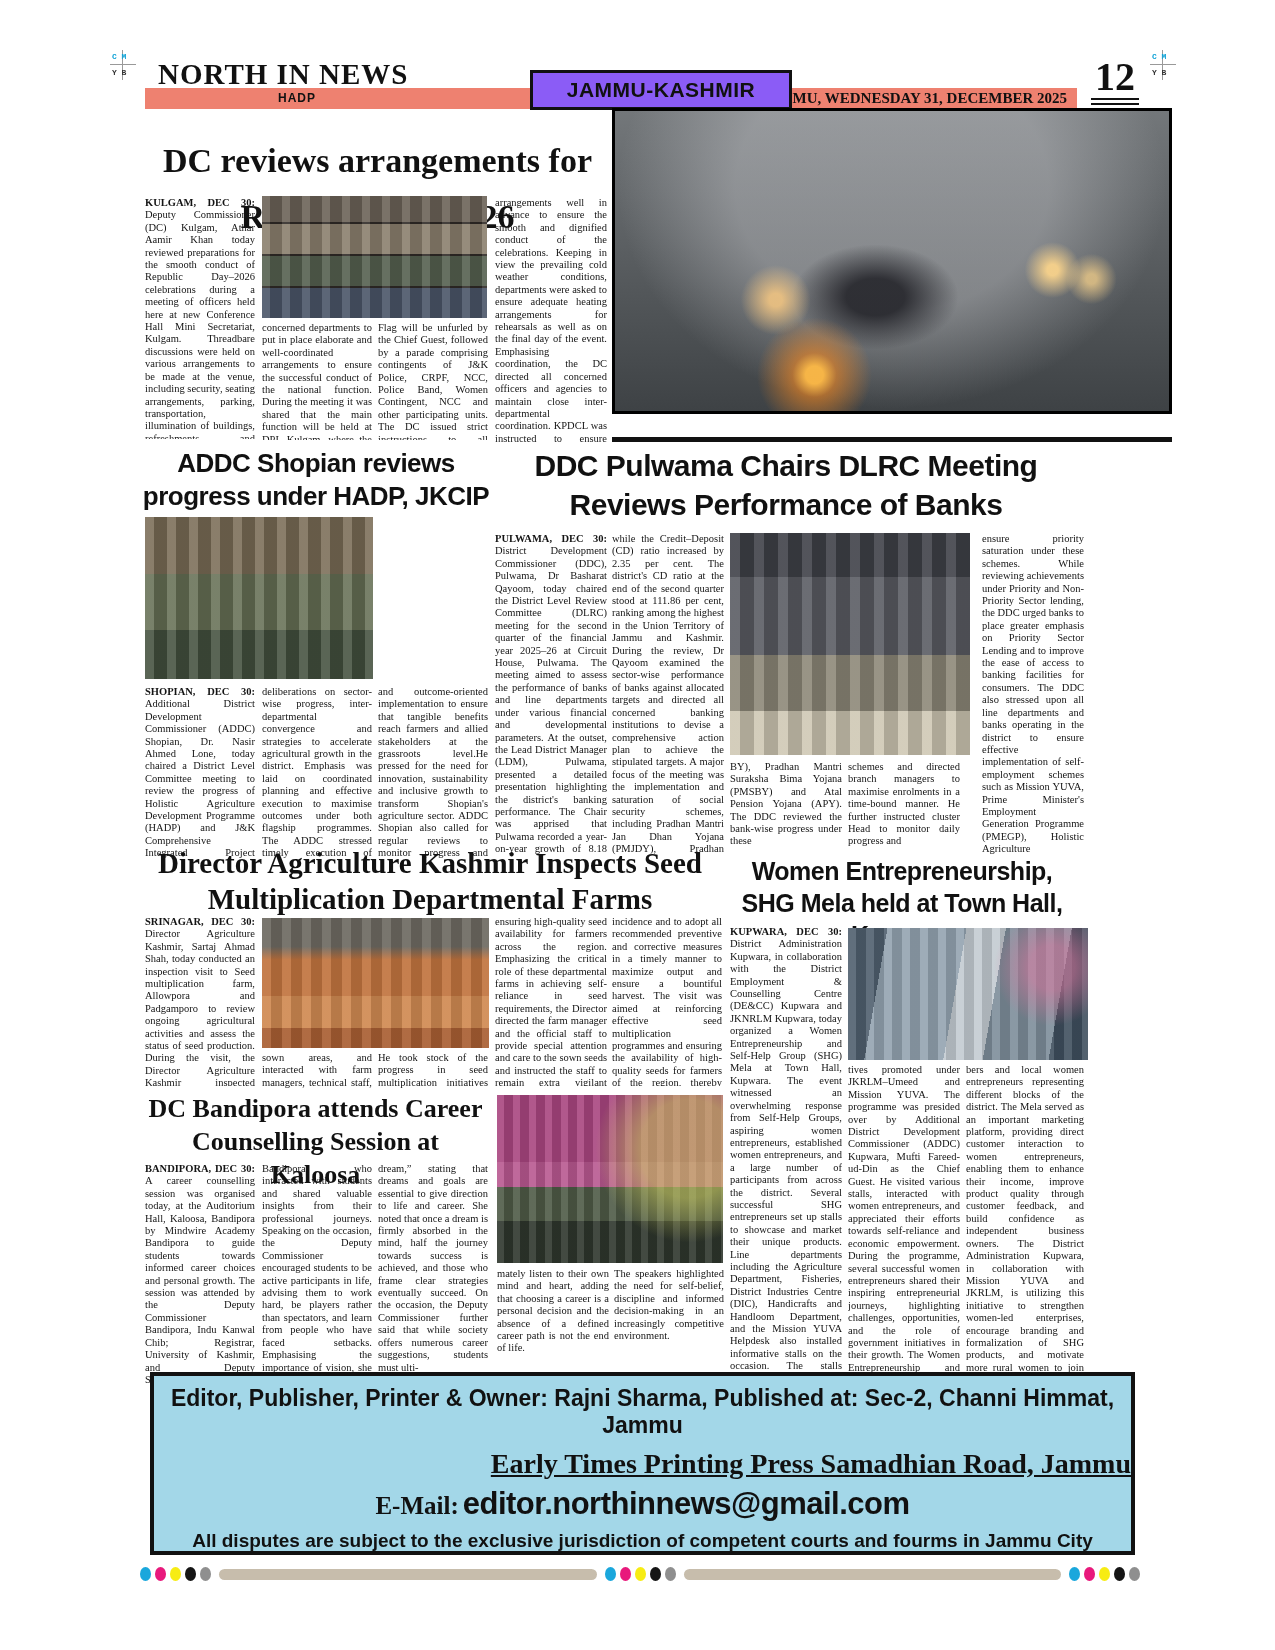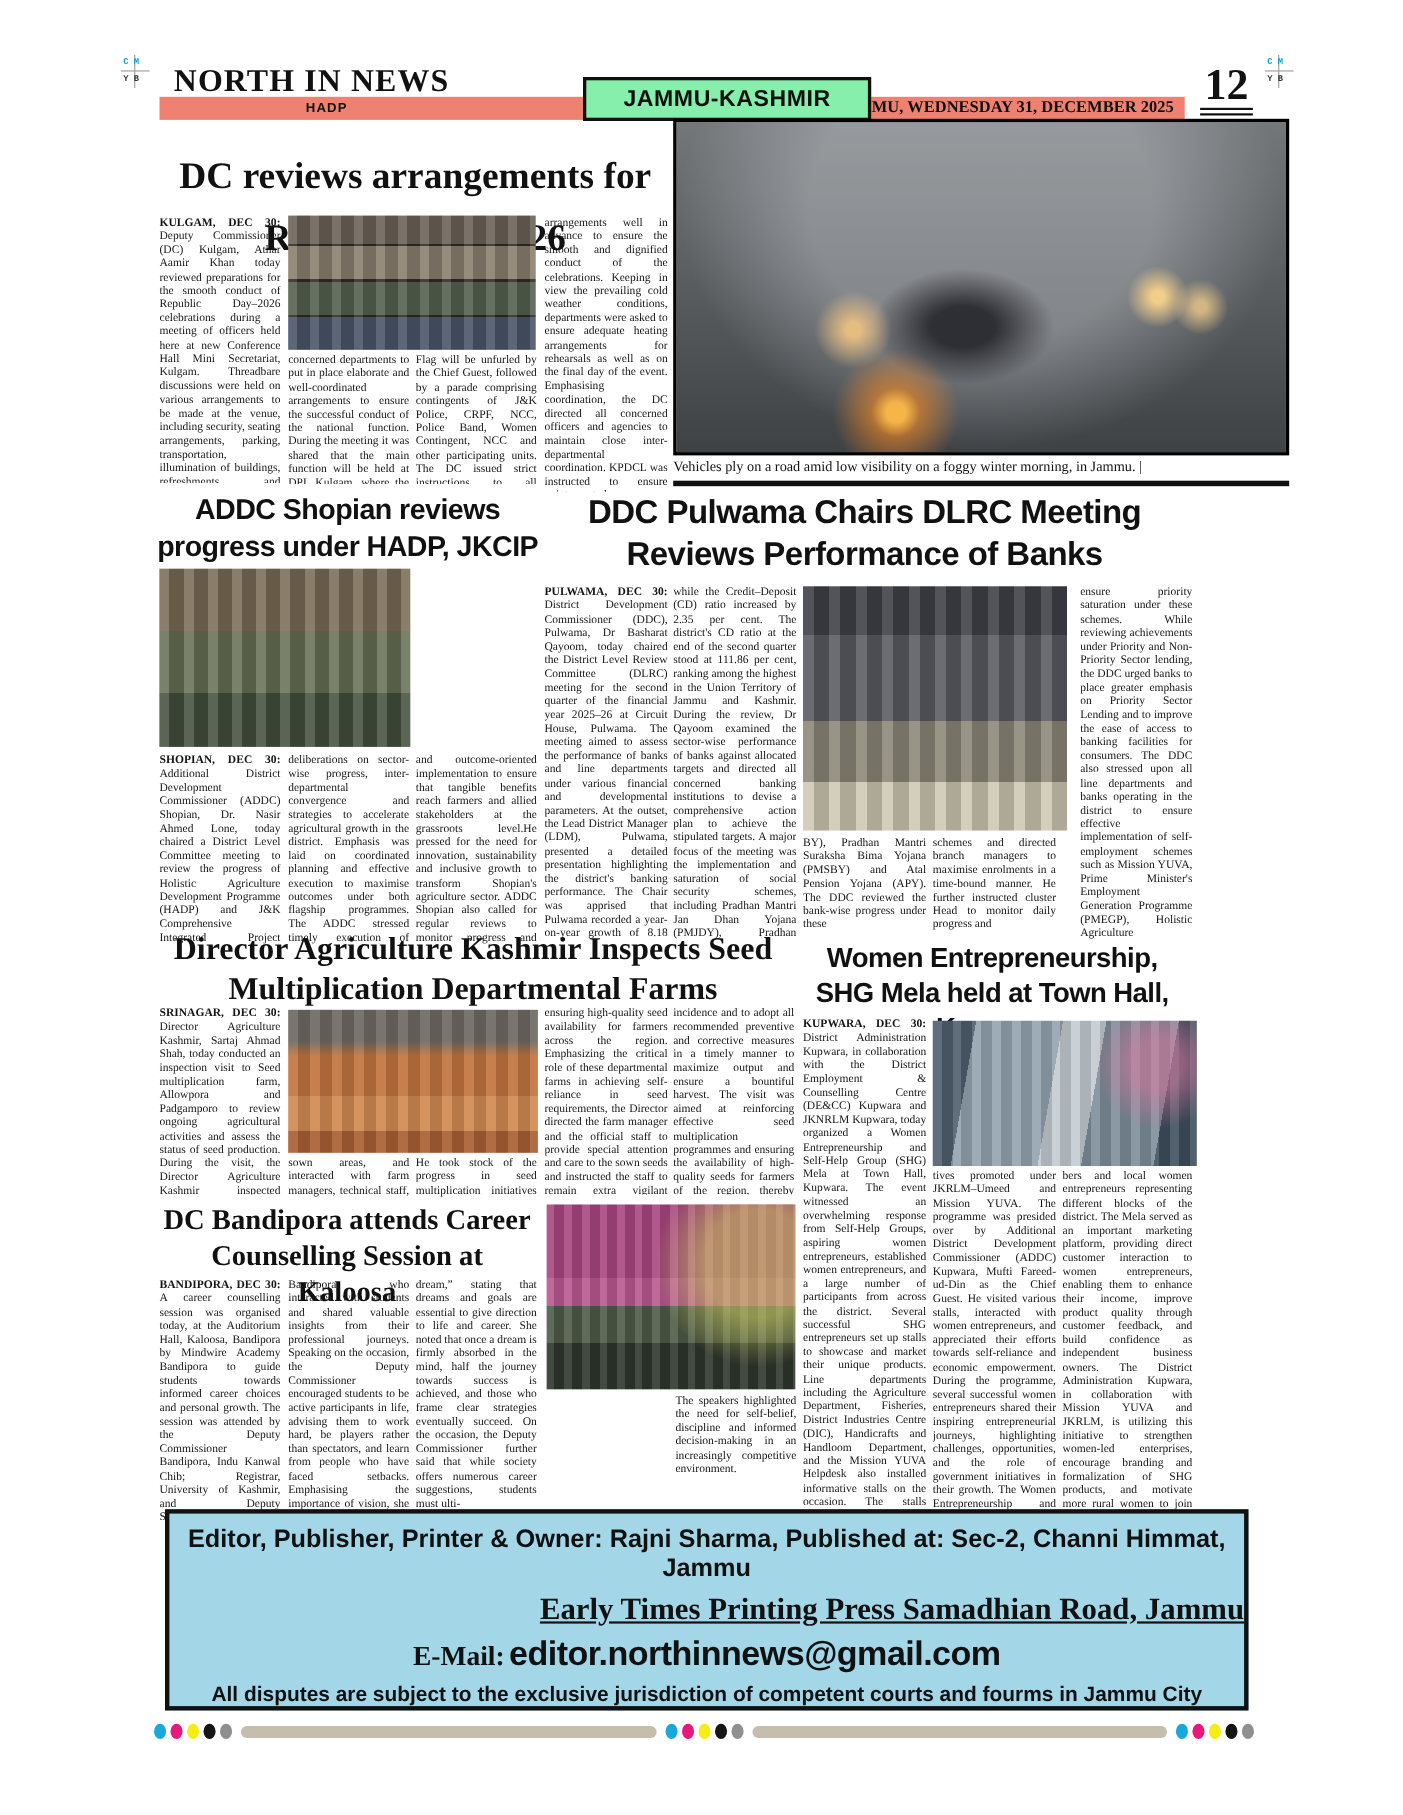--- a/index.html
+++ b/index.html
@@ -106,35 +106,34 @@
       <span class="cross-h"></span>
     <span class="rl" style="left:2px;top:2px;color:#0aa0d5;">C M</span>
     <span class="rl" style="left:2px;top:18px;color:#333;">Y B</span>
   </div>
 
   <div id="brand">NORTH IN NEWS</div>
   <div id="banner" style="background:#ee8170;">
     <span id="edition">HADP</span>
     <span id="dateline">JAMMU, WEDNESDAY 31, DECEMBER 2025</span>
   </div>
-  <div id="sectionbox" style="background:#86efac;">JAMMU-KASHMIR</div>
+  <div id="sectionbox" style="background:#8b5cf6;">JAMMU-KASHMIR</div>
   <div id="pagenum">12</div>
 
   <div id="hl-republic" class="hl hl-serif">DC reviews arrangements for Republic Day 2026</div>
   <div class="photo ph-kulgam" style="left:262px;top:196px;width:225px;height:122px;"></div>
   <div class="col" style="left:145px;top:197px;height:242px;">
     <b>KULGAM, DEC 30:</b>
     <span>Deputy Commissioner (DC) Kulgam, Athar Aamir Khan today reviewed preparations for the smooth conduct of Republic Day–2026 celebrations during a meeting of officers held here at new Conference Hall Mini Secretariat, Kulgam. Threadbare discussions were held on various arrangements to be made at the venue, including security, seating arrangements, parking, transportation, illumination of buildings, refreshments and accommodation for participants. During the meeting, the DC directed all</span>
   </div>
   <div class="col" style="left:262px;top:322px;height:118px;">concerned departments to put in place elaborate and well-coordinated arrangements to ensure the successful conduct of the national function. During the meeting it was shared that the main function will be held at DPL Kulgam, where the National</div>
   <div class="col" style="left:378px;top:322px;height:118px;">Flag will be unfurled by the Chief Guest, followed by a parade comprising contingents of J&amp;K Police, CRPF, NCC, Police Band, Women Contingent, NCC and other participating units. The DC issued strict instructions to all departments to complete</div>
   <div class="col" style="left:495px;top:197px;width:112px;height:250px;">arrangements well in advance to ensure the smooth and dignified conduct of the celebrations. Keeping in view the prevailing cold weather conditions, departments were asked to ensure adequate heating arrangements for rehearsals as well as on the final day of the event. Emphasising coordination, the DC directed all concerned officers and agencies to maintain close inter-departmental coordination. KPDCL was instructed to ensure uninterrupted power supply and to keep standby DG sets in readiness at the venue.</div>
 
   <div class="photo ph-fog" style="left:612px;top:108px;width:554px;height:300px;"></div>
-  <div id="fog-caption">Vehicles ply on a road amid low visibility on a foggy winter morning, in Jammu. |</div>
   <div id="fog-rule"></div>
 
   <div id="hl-shopian" class="hl hl-sans">ADDC Shopian reviews progress under HADP, JKCIP in district</div>
   <div class="photo ph-shopian" style="left:145px;top:517px;width:228px;height:162px;"></div>
   <div class="col" style="left:145px;top:686px;height:172px;">
     <b>SHOPIAN, DEC 30:</b>
     <span>Additional District Development Commissioner (ADDC) Shopian, Dr. Nasir Ahmed Lone, today chaired a District Level Committee meeting to review the progress of Holistic Agriculture Development Programme (HADP) and J&amp;K Comprehensive Integrated Project (JKCIP) at Mini Secretariat, Shopian. The meeting held detailed</span>
   </div>
   <div class="col" style="left:262px;top:686px;height:172px;">deliberations on sector-wise progress, inter-departmental convergence and strategies to accelerate agricultural growth in the district. Emphasis was laid on coordinated planning and effective execution to maximise outcomes under both flagship programmes. The ADDC stressed timely execution of approved projects, improved inter-departmental coordination</div>
   <div class="col" style="left:378px;top:686px;height:172px;">and outcome-oriented implementation to ensure that tangible benefits reach farmers and allied stakeholders at the grassroots level.He pressed for the need for innovation, sustainability and inclusive growth to transform Shopian's agriculture sector. ADDC Shopian also called for regular reviews to monitor progress and address bottlenecks promptly.</div>
@@ -171,20 +170,21 @@
   <div class="col" style="left:966px;top:1064px;width:118px;height:396px;">bers and local women entrepreneurs representing different blocks of the district. The Mela served as an important marketing platform, providing direct customer interaction to women entrepreneurs, enabling them to enhance their income, improve product quality through customer feedback, and build confidence as independent business owners. The District Administration Kupwara, in collaboration with Mission YUVA and JKRLM, is utilizing this initiative to strengthen women-led enterprises, encourage branding and formalization of SHG products, and motivate more rural women to join SHGs and adopt sustainable livelihood opportunities.</div>
 
   <div id="hl-bandipora" class="hl hl-serif">DC Bandipora attends Career Counselling Session at Kaloosa</div>
   <div class="photo ph-bandipora" style="left:497px;top:1095px;width:226px;height:168px;"></div>
   <div class="col" style="left:145px;top:1163px;height:296px;">
     <b>BANDIPORA, DEC 30:</b>
     <span>A career counselling session was organised today, at the Auditorium Hall, Kaloosa, Bandipora by Mindwire Academy Bandipora to guide students towards informed career choices and personal growth. The session was attended by the Deputy Commissioner Bandipora, Indu Kanwal Chib; Registrar, University of Kashmir, and Deputy Superintendent of Police</span>
   </div>
   <div class="col" style="left:262px;top:1163px;height:296px;">Bandipora, who interacted with students and shared valuable insights from their professional journeys. Speaking on the occasion, the Deputy Commissioner encouraged students to be active participants in life, advising them to work hard, be players rather than spectators, and learn from people who have faced setbacks. Emphasising the importance of vision, she urged students to “dare to</div>
   <div class="col" style="left:378px;top:1163px;height:296px;">dream,” stating that dreams and goals are essential to give direction to life and career. She noted that once a dream is firmly absorbed in the mind, half the journey towards success is achieved, and those who frame clear strategies eventually succeed. On the occasion, the Deputy Commissioner further said that while society offers numerous career suggestions, students must ulti-</div>
+  <div class="col" style="left:497px;top:1268px;width:112px;height:190px;">mately listen to their own mind and heart, adding that choosing a career is a personal decision and the absence of a defined career path is not the end of life.</div>
   <div class="col" style="left:614px;top:1268px;height:190px;">The speakers highlighted the need for self-belief, discipline and informed decision-making in an increasingly competitive environment.</div>
 
   <div id="footer" style="background:#a3d7e8;">
     <div class="f1">Editor, Publisher, Printer &amp; Owner: Rajni Sharma, Published at: Sec-2, Channi Himmat, Jammu</div>
     <div class="f2">Early Times Printing Press Samadhian Road, Jammu</div>
     <div class="f3">
       <span class="lbl">E-Mail:</span>
       <span class="eml"> editor.northinnews@gmail.com</span>
     </div>
     <div class="f4">All disputes are subject to the exclusive jurisdiction of competent courts and fourms in Jammu City</div>

